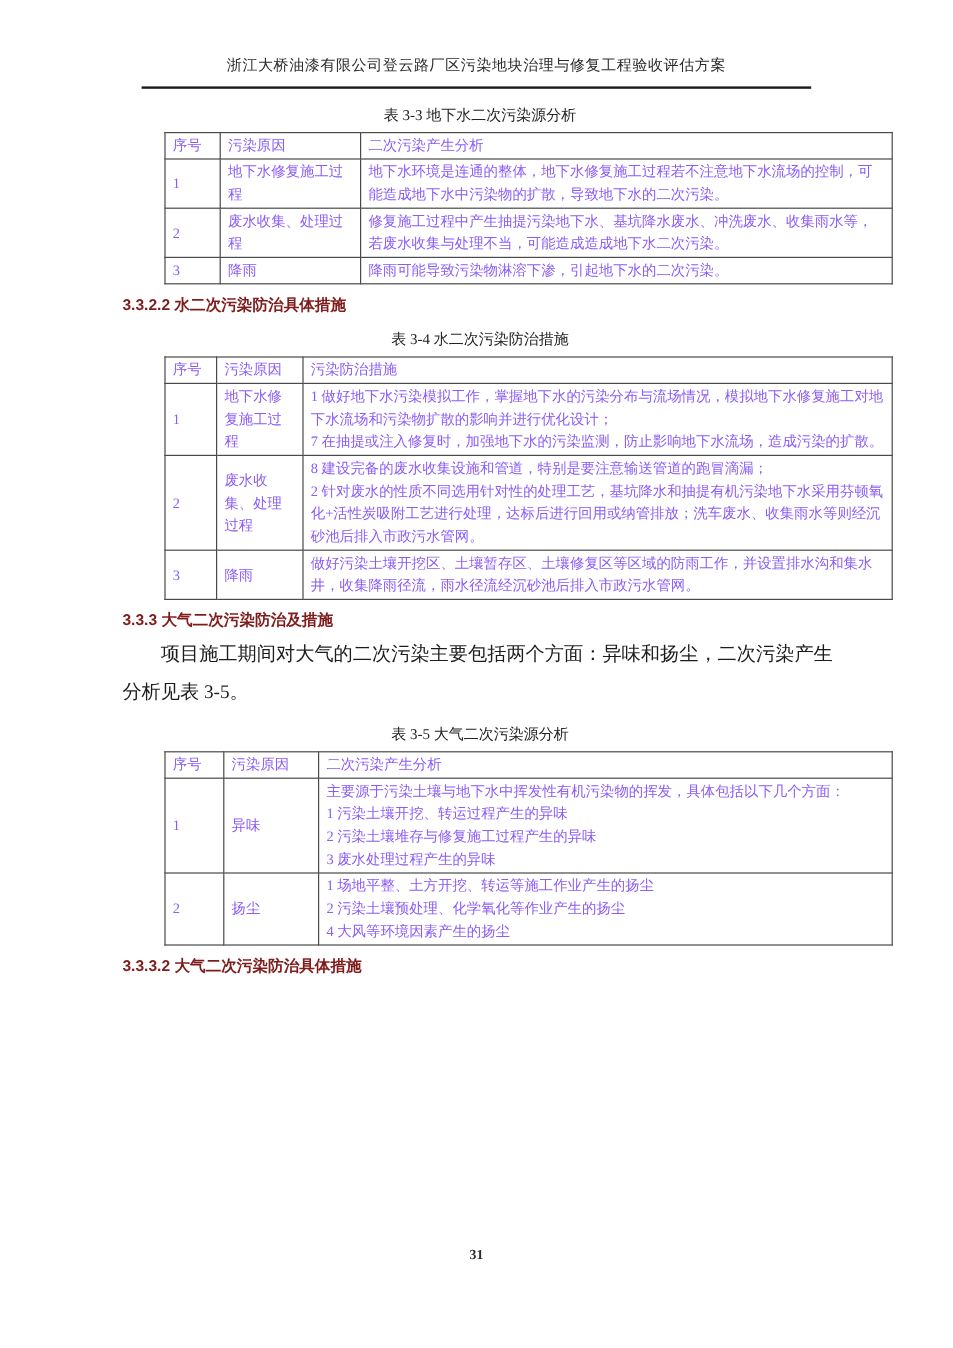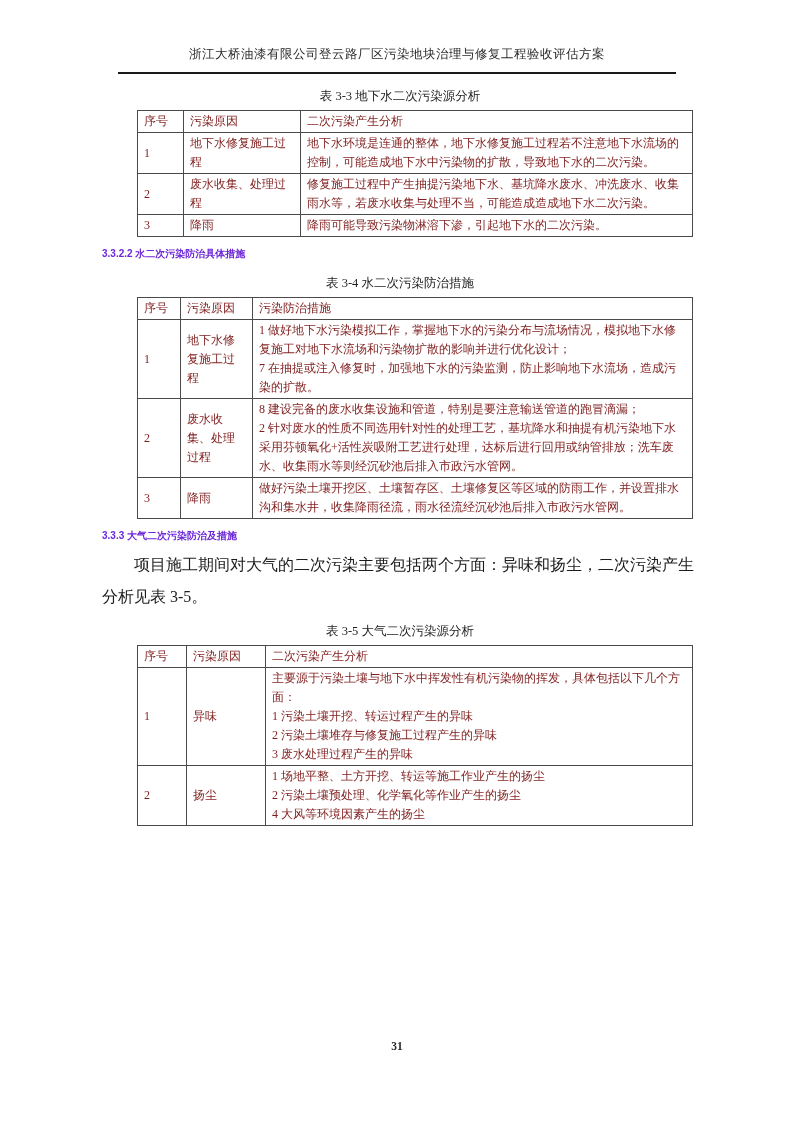--- a/index.html
+++ b/index.html
@@ -29,44 +29,44 @@
     font-size: 12.5px;
     margin: 14px 0 5px 0;
     color: #222222;
   }
   .t34-title { margin-top: 10px; }
   .t35-title { margin-top: 10px; }
 
   table.doc-table {
     border-collapse: collapse;
     table-layout: fixed;
-    width: 556px;
+    width: 607px;
     margin-left: 35px;
     font-size: 12px;
     line-height: 19px;
-    color: #7f1d1d;
+    color: #8b5cf6;
   }
   table.doc-table th, table.doc-table td {
     border: 1px solid #4a4a4a;
     padding: 1px 6px;
     font-weight: normal;
     text-align: left;
     vertical-align: middle;
     word-break: break-all;
   }
   table.doc-table td.cell-text { vertical-align: top; }
   table.doc-table td.cell-no { vertical-align: middle; }
   table.doc-table p { margin: 0; }
   td.cell-cause-justify { text-align: justify; text-justify: inter-ideograph; }
 
   h2.sec-heading {
     font-family: "Liberation Sans", "DejaVu Sans", sans-serif;
-    font-size: 10px;
+    font-size: 13px;
     font-weight: bold;
-    color: #6d28d9;
+    color: #7f1d1d;
     line-height: 22px;
     margin: 6px 0 2px 0;
   }
   p.body-para {
     font-size: 16px;
     line-height: 32px;
     text-indent: 2em;
     margin: 2px 0 2px 0;
     color: #1c1c1c;
   }
@@ -198,18 +198,19 @@
           <td class="cell-cause">扬尘</td>
           <td class="cell-text">
             <p>1 场地平整、土方开挖、转运等施工作业产生的扬尘</p>
             <p>2 污染土壤预处理、化学氧化等作业产生的扬尘</p>
             <p>4 大风等环境因素产生的扬尘</p>
           </td>
         </tr>
       </tbody>
     </table>
 
+    <h2 class="sec-heading">3.3.3.2 大气二次污染防治具体措施</h2>
 
   </div>
 
   <div class="page-number">31</div>
 
 </div>
 
 </body></html>

